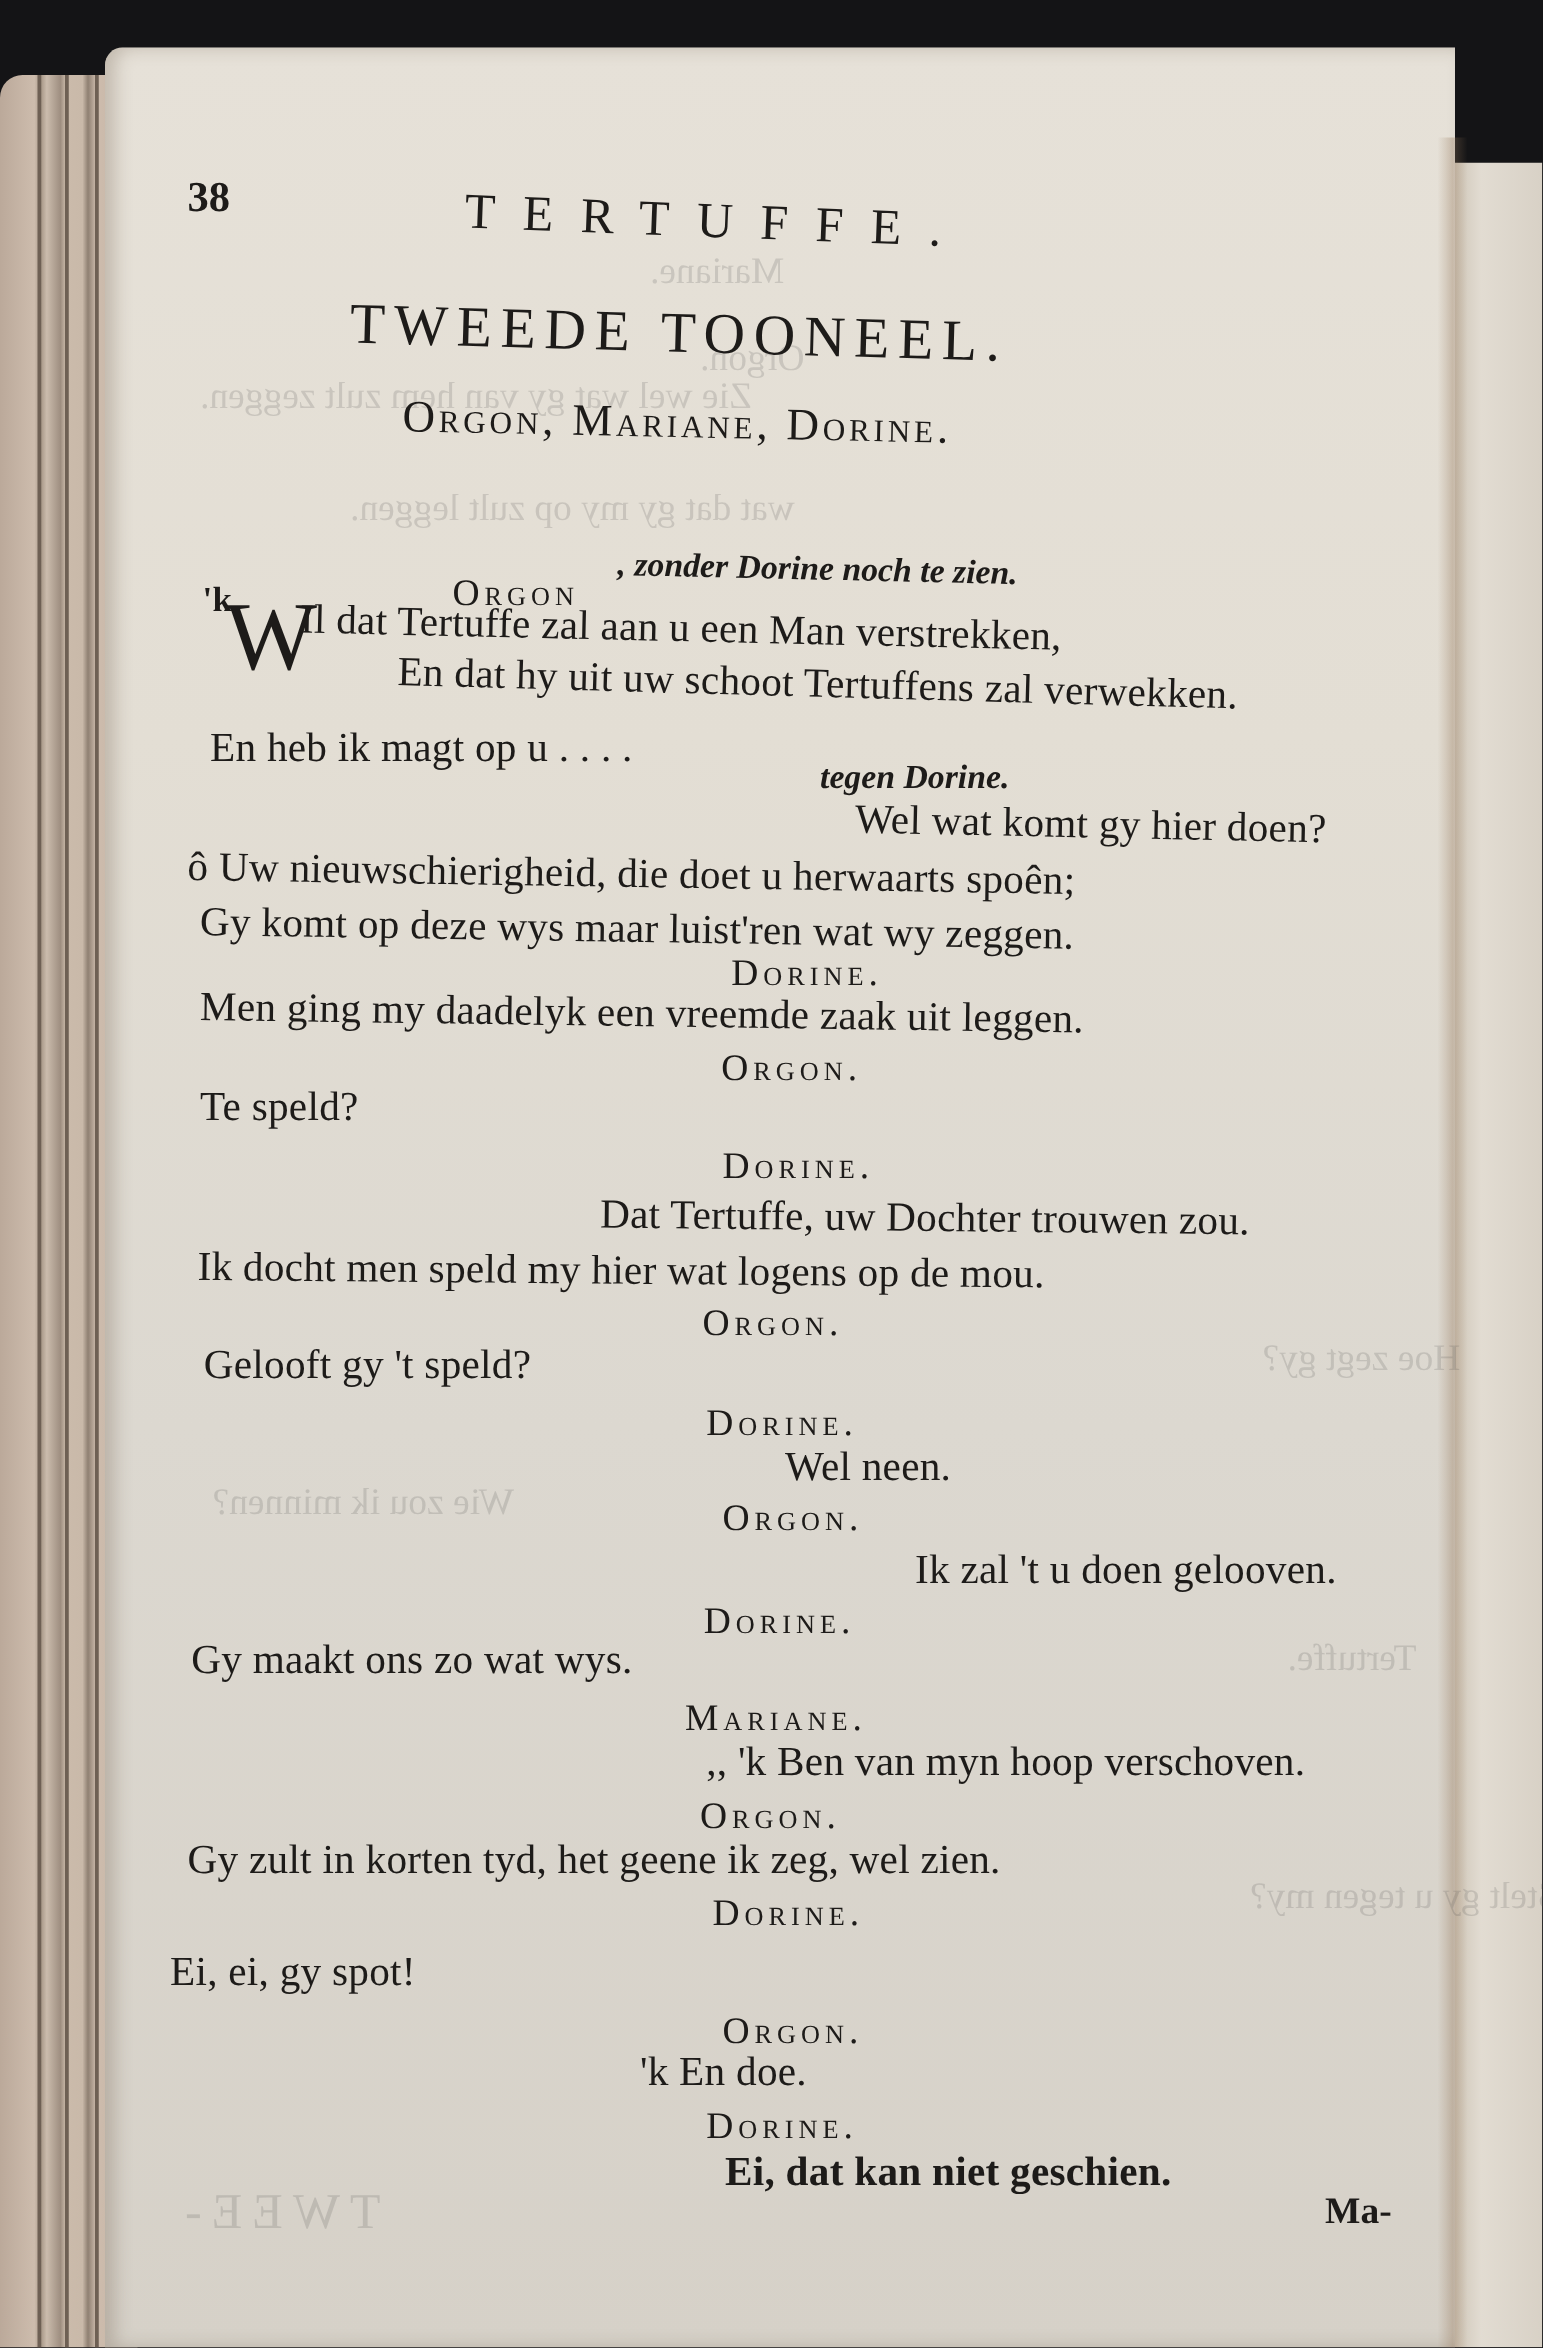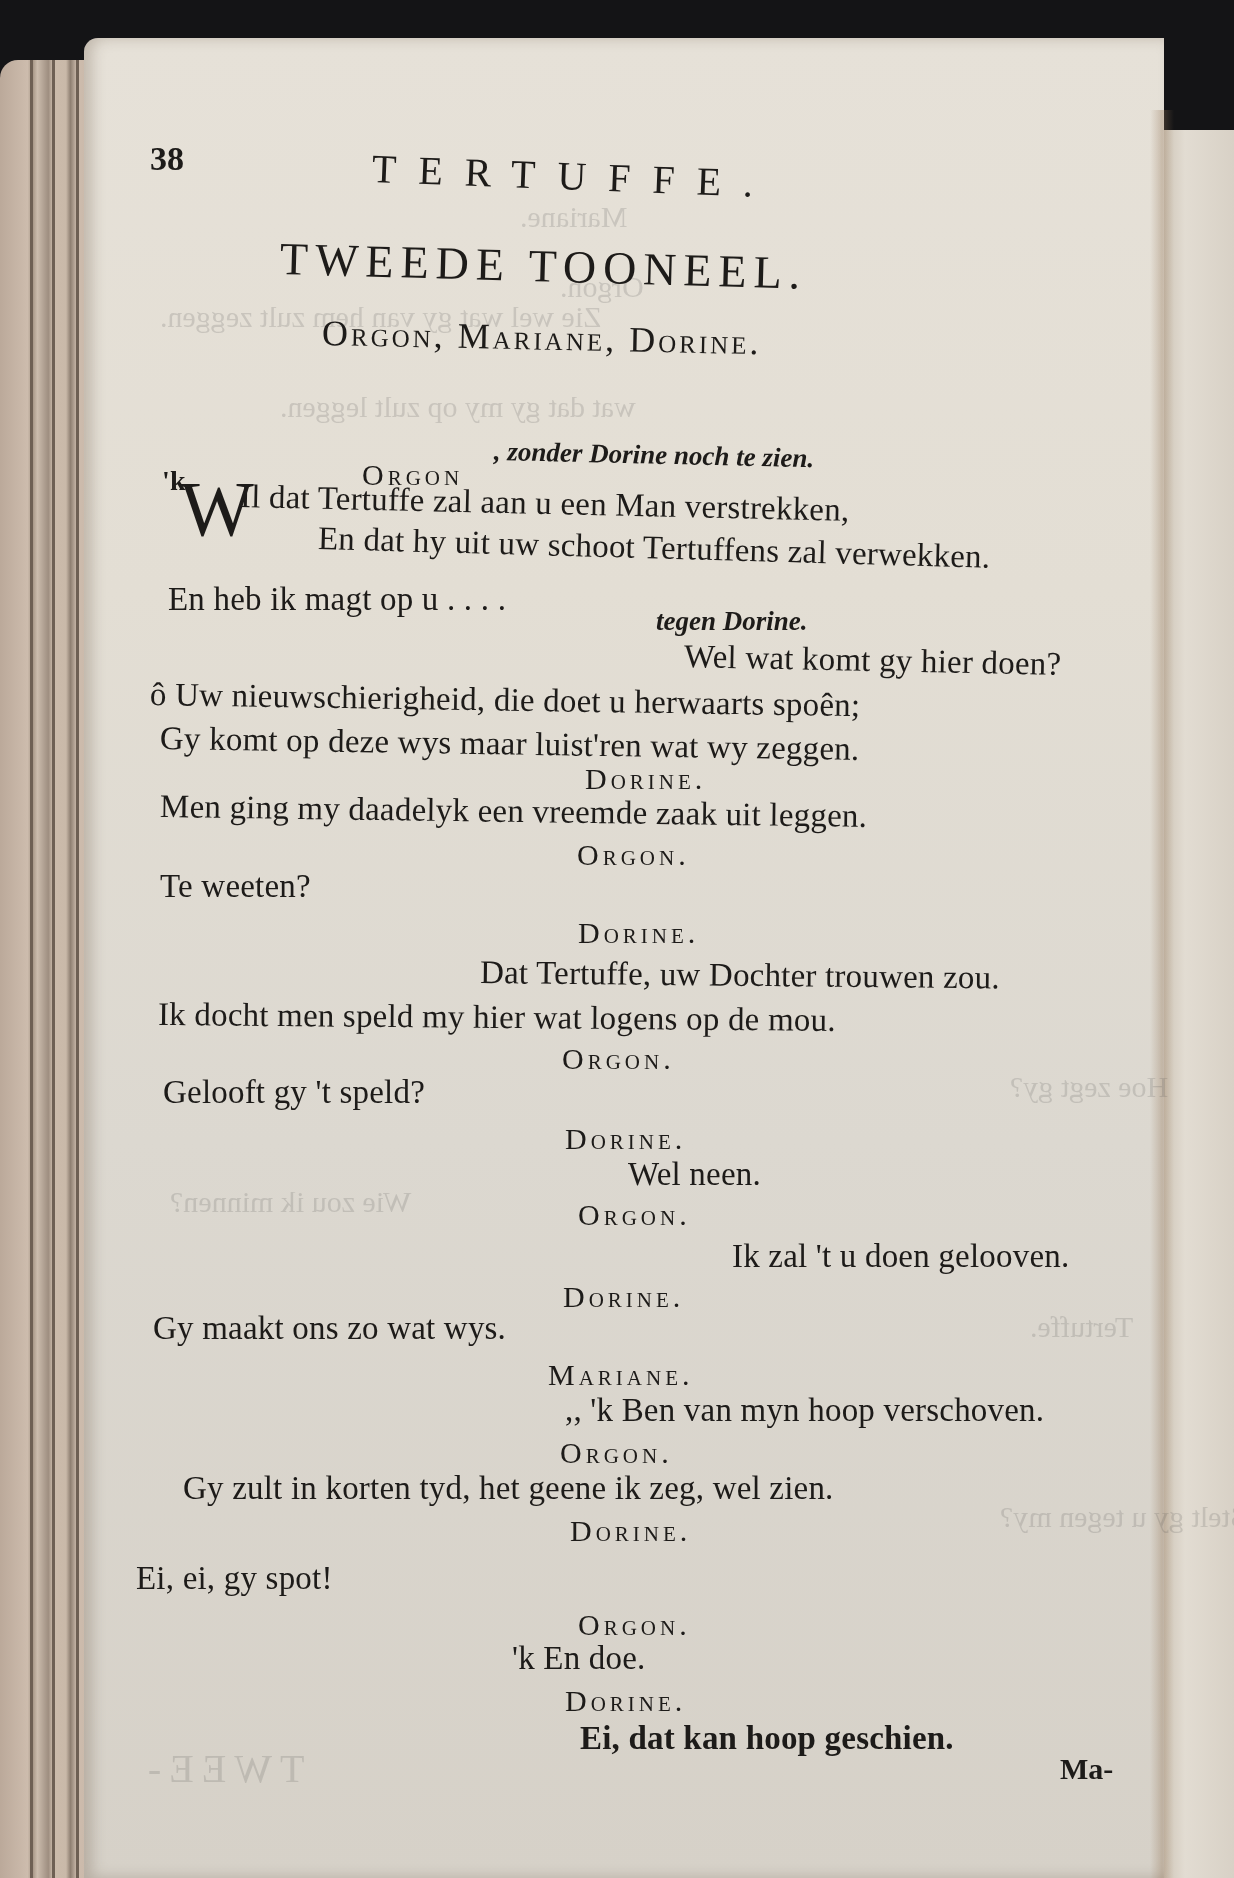--- a/index.html
+++ b/index.html
@@ -80,36 +80,36 @@
 <div class="txt body-line" style="left:240px;top:478px;transform:rotate(1.3deg);transform-origin:left;">Il dat Tertuffe zal aan u een Man verstrekken,</div>
 <div class="txt body-line" style="left:318px;top:520px;transform:rotate(1.6deg);transform-origin:left;">En dat hy uit uw schoot Tertuffens zal verwekken.</div>
 <div class="txt body-line" style="left:168px;top:550px;margin-top:31px;">En heb ik magt op u . . . .</div>
 <div class="txt stage" style="left:632px;top:606px;margin-left:24px;">tegen Dorine.</div>
 <div class="txt body-line" style="left:684px;top:638px;transform:rotate(1.2deg);transform-origin:left;">Wel wat komt gy hier doen?</div>
 <div class="txt body-line" style="left:150px;top:676px;transform:rotate(0.9deg);transform-origin:left;">ô Uw nieuwschierigheid, die doet u herwaarts spoên;</div>
 <div class="txt body-line" style="left:160px;top:720px;transform:rotate(0.9deg);transform-origin:left;">Gy komt op deze wys maar luist'ren wat wy zeggen.</div>
 <div class="txt speaker" style="left:585px;top:762px;">Dorine.</div>
 <div class="txt body-line" style="left:160px;top:788px;transform:rotate(0.8deg);transform-origin:left;">Men ging my daadelyk een vreemde zaak uit leggen.</div>
 <div class="txt speaker" style="left:577px;top:838px;">Orgon.</div>
-<div class="txt body-line" style="left:160px;top:868px;">Te weeten?</div>
+<div class="txt body-line" style="left:160px;top:868px;">Te speld?</div>
 <div class="txt speaker" style="left:578px;top:916px;">Dorine.</div>
 <div class="txt body-line" style="left:480px;top:954px;transform:rotate(0.6deg);transform-origin:left;">Dat Tertuffe, uw Dochter trouwen zou.</div>
 <div class="txt body-line" style="left:158px;top:996px;transform:rotate(0.5deg);transform-origin:left;">Ik docht men speld my hier wat logens op de mou.</div>
 <div class="txt speaker" style="left:562px;top:1042px;">Orgon.</div>
 <div class="txt body-line" style="left:163px;top:1074px;">Gelooft gy 't speld?</div>
 <div class="txt speaker" style="left:565px;top:1122px;">Dorine.</div>
 <div class="txt body-line" style="left:628px;top:1156px;">Wel neen.</div>
 <div class="txt speaker" style="left:578px;top:1198px;">Orgon.</div>
 <div class="txt body-line" style="left:732px;top:1238px;">Ik zal 't u doen gelooven.</div>
 <div class="txt speaker" style="left:563px;top:1280px;">Dorine.</div>
 <div class="txt body-line" style="left:153px;top:1310px;">Gy maakt ons zo wat wys.</div>
 <div class="txt speaker" style="left:548px;top:1358px;">Mariane.</div>
 <div class="txt body-line" style="left:565px;top:1392px;">,, 'k Ben van myn hoop verschoven.</div>
 <div class="txt speaker" style="left:560px;top:1436px;">Orgon.</div>
-<div class="txt body-line" style="left:150px;top:1470px;margin-left:33px;">Gy zult in korten tyd, het geene ik zeg, wel zien.</div>
+<div class="txt body-line" style="left:150px;top:1470px;">Gy zult in korten tyd, het geene ik zeg, wel zien.</div>
 <div class="txt speaker" style="left:570px;top:1514px;">Dorine.</div>
 <div class="txt body-line" style="left:136px;top:1560px;">Ei, ei, gy spot!</div>
 <div class="txt speaker" style="left:578px;top:1608px;">Orgon.</div>
 <div class="txt body-line" style="left:512px;top:1640px;">'k En doe.</div>
 <div class="txt speaker" style="left:565px;top:1684px;">Dorine.</div>
-<div class="txt body-line" style="left:580px;top:1720px;font-weight:bold;">Ei, dat kan hoop geschien.</div>
+<div class="txt body-line" style="left:580px;top:1720px;font-weight:bold;">Ei, dat kan niet geschien.</div>
 
 <div class="txt catch" style="left:1060px;top:1752px;">Ma-</div>
 
 </body></html>

